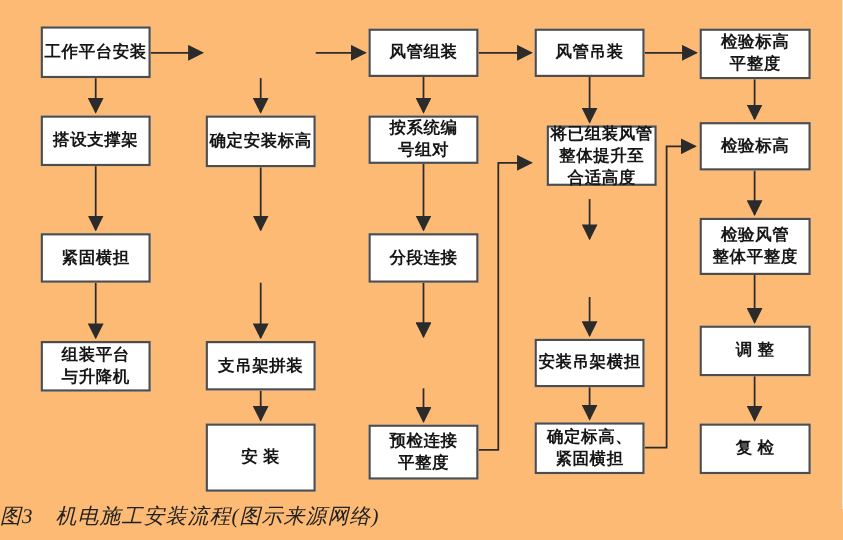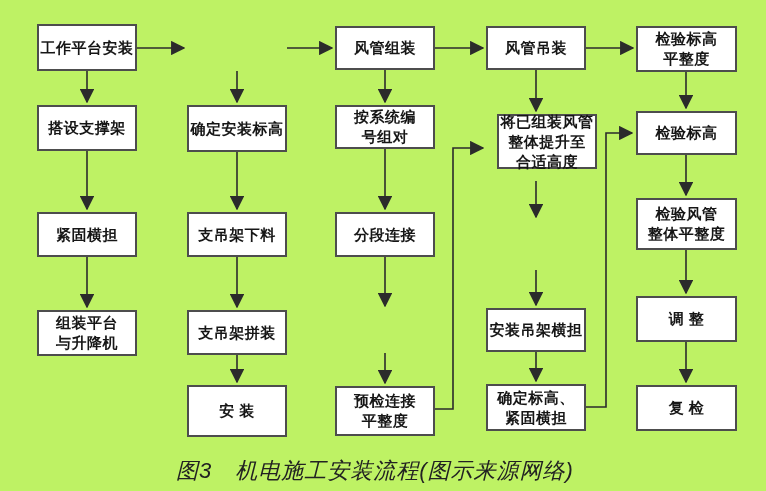--- a/index.html
+++ b/index.html
@@ -1,21 +1,21 @@
 <!DOCTYPE html>
 <html><head>
 <meta charset="utf-8">
 <style>
   html,body{margin:0;padding:0;background:#ffffff;}
   #stage{
     position:relative;
     width:766px;
     height:491px;
-    background:#bef264;
-    font-family:Liberation Sans, sans-serif;
+    background:#fdba74;
+    font-family:Liberation Serif, serif;
     overflow:hidden;
   }
   #arrow-layer{
     position:absolute;
     left:0;top:0;
     width:766px;height:491px;
   }
   .node{
     position:absolute;
     box-sizing:border-box;
@@ -30,22 +30,21 @@
     font-weight:bold;
     color:#161616;
     white-space:pre-line;
     letter-spacing:0.5px;
   }
   .caption{
     position:absolute;
     left:0;
     top:456px;
     width:750px;
-    text-align:center;
-    font-size:22px;
+    font-size:19px;
     font-style:italic;
     color:#222222;
     letter-spacing:1px;
   }
 </style>
 </head>
 <body>
 
 <div id="stage">
 
@@ -92,23 +91,22 @@
     </g>
   </svg>
 
   <div class="node" style="left:37px;top:24px;width:100px;height:47px">工作平台安装</div>
   <div class="node" style="left:37px;top:105px;width:100px;height:46px">搭设支撑架</div>
   <div class="node" style="left:37px;top:212px;width:100px;height:45px">紧固横担</div>
   <div class="node" style="left:37px;top:310px;width:100px;height:46px">组装平台
 与升降机</div>
 
   <div class="node" style="left:187px;top:105px;width:100px;height:47px">确定安装标高</div>
-  <div class="node" style="left:187px;top:212px;width:100px;height:45px">支吊架下料</div>
   <div class="node" style="left:187px;top:310px;width:100px;height:45px">支吊架拼装</div>
-  <div class="node" style="left:187px;top:385px;width:100px;height:52px">安 装</div>
+  <div class="node" style="left:187px;top:385px;width:100px;height:62px">安 装</div>
 
   <div class="node" style="left:335px;top:26px;width:100px;height:44px">风管组装</div>
   <div class="node" style="left:335px;top:105px;width:100px;height:44px">按系统编
 号组对</div>
   <div class="node" style="left:335px;top:212px;width:100px;height:45px">分段连接</div>
   <div class="node" style="left:335px;top:386px;width:100px;height:50px">预检连接
 平整度</div>
 
   <div class="node" style="left:486px;top:26px;width:100px;height:44px">风管吊装</div>
   <div class="node" style="left:497px;top:114px;width:100px;height:55px">将已组装风管

